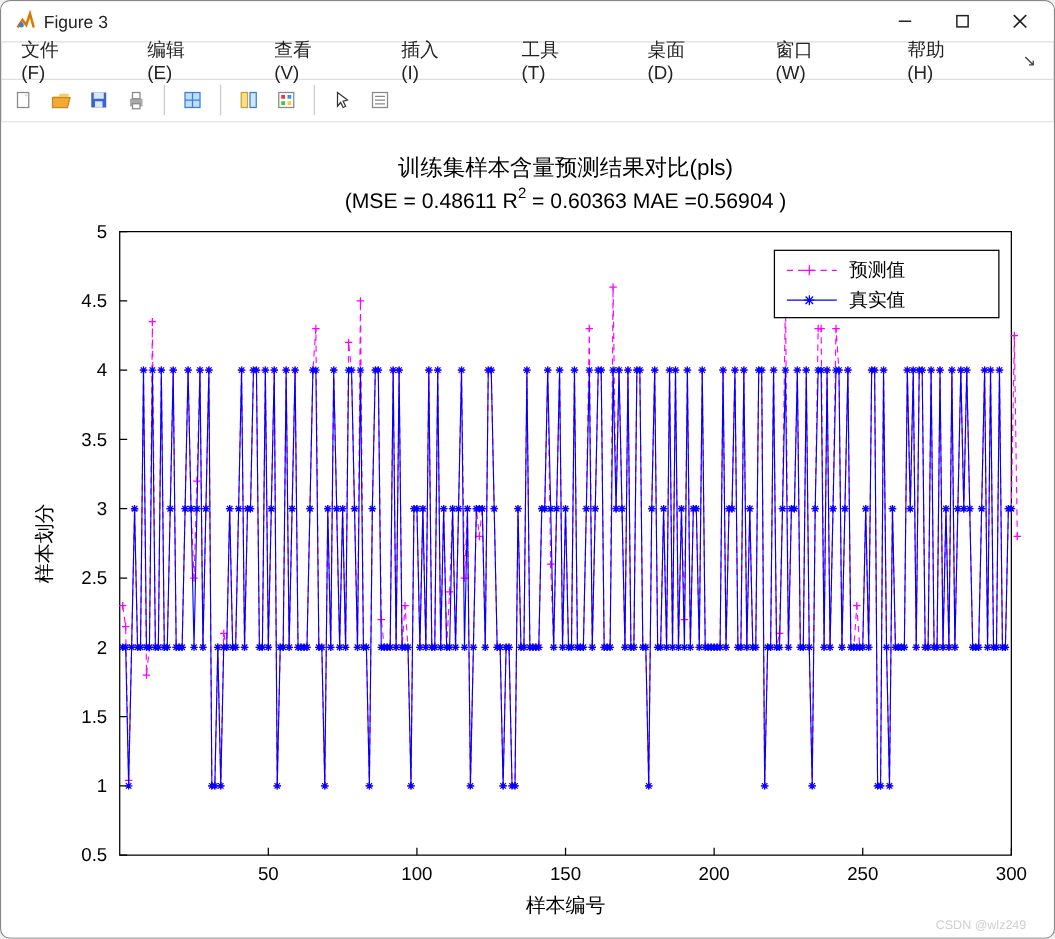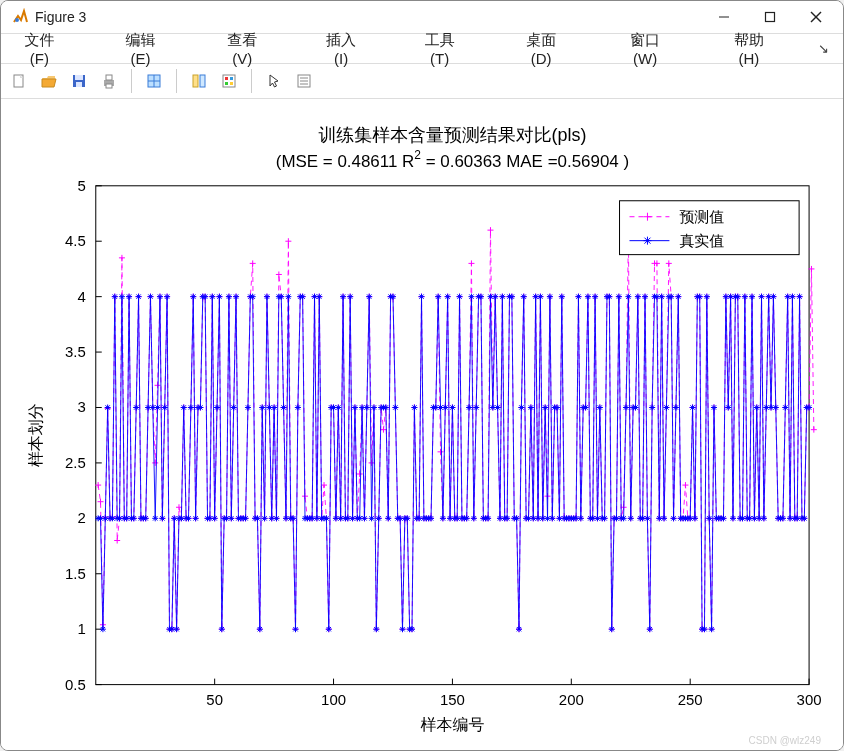--- a/index.html
+++ b/index.html
@@ -1,19 +1,19 @@
 <!DOCTYPE html>
 <html><head>
 <meta charset="utf-8">
 <style>
   * { box-sizing: border-box; margin: 0; padding: 0; }
   body { font-family: "Microsoft YaHei", Arial, sans-serif; background: #f0f0f0; }
   .window {
     width: 844px; height: 751px; background: #fff; border: 1px solid #888;
-    border-radius: 8px; overflow: hidden; display: flex; flex-direction: column; text-align: center;
+    border-radius: 8px; overflow: hidden; display: flex; flex-direction: column;
   }
   .titlebar {
     height: 34px; display: flex; align-items: center; padding: 0 4px;
     background: #fff; border-bottom: 1px solid #ddd;
   }
   .titlebar .app-icon { width: 18px; height: 18px; margin: 0 6px; }
   .titlebar .title { flex: 0 0 auto; font-size: 14px; color: #222; }
   .titlebar .spacer { flex: 1; }
   .win-btn {
     width: 46px; height: 32px; display: flex; align-items: center; justify-content: center;

